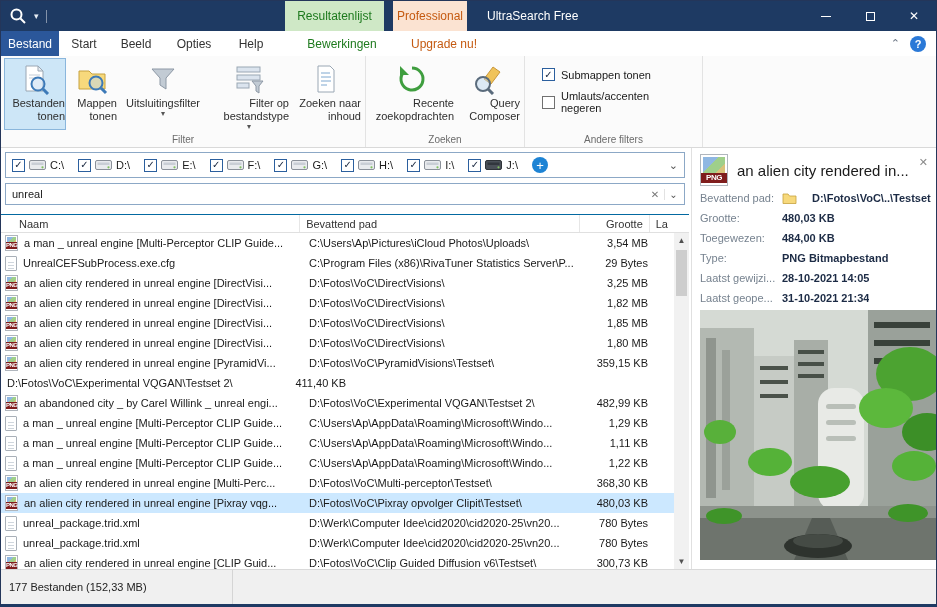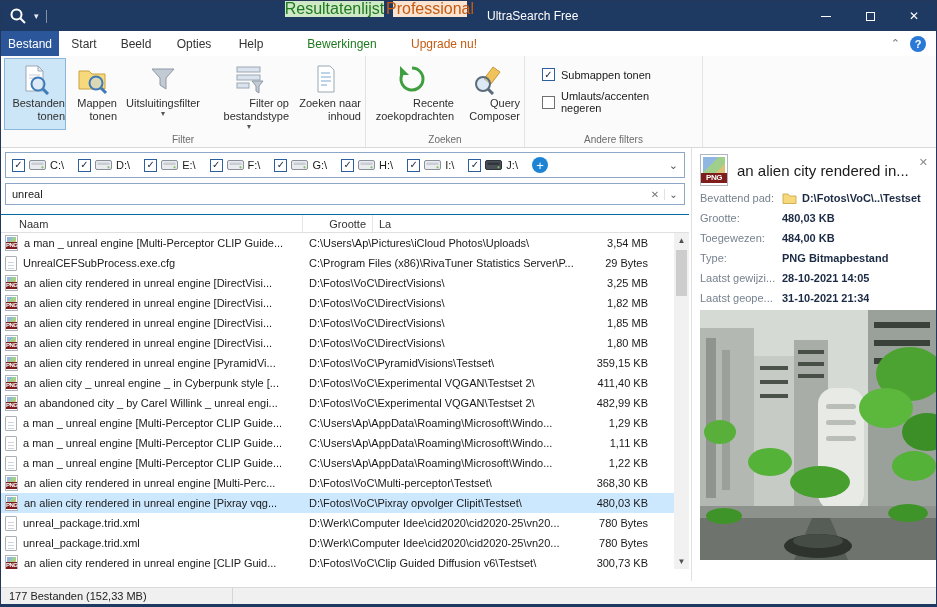--- a/index.html
+++ b/index.html
@@ -5,21 +5,21 @@
   *{box-sizing:border-box;margin:0;padding:0}
   html,body{background:#9a9a9a}
   .window{position:relative;width:937px;height:607px;background:#fff;overflow:hidden;
     font-family:"Liberation Sans",sans-serif;font-size:11px;color:#1a1a1a;
     border:1px solid #24365a;border-bottom:3px solid #1e3a63}
   
   .titlebar{position:relative;height:30px;background:#1e3a63;color:#fff}
   .qat{position:absolute;left:8px;top:0;height:30px;display:flex;align-items:center;gap:7px}
   .qat .sep{width:1px;height:13px;background:rgba(255,255,255,.45)}
   .qat .caret{font-size:9px;color:#e8edf5}
-  .ctx{position:absolute;top:0;height:16px;display:flex;align-items:center;justify-content:center;font-size:16px;cursor:default}
+  .ctx{position:absolute;top:0;height:30px;display:flex;align-items:center;justify-content:center;font-size:12px;cursor:default}
   .ctx.green{left:284px;width:99px;background:#cfe8c6;color:#1e7a1e}
   .ctx.orange{left:392px;width:74px;background:#fbe3d2;color:#c55a11}
   .tb-title{position:absolute;left:486px;top:0;height:30px;line-height:30px;font-size:12px;color:#fff;white-space:nowrap}
   .win-controls{position:absolute;right:0;top:0;height:30px;display:flex}
   .win-btn{width:44px;height:30px;display:flex;align-items:center;justify-content:center;color:#fff;font-size:12px}
   .glyph-min{width:10px;height:1px;background:#fff}
   .glyph-max{width:9px;height:9px;border:1px solid #fff}
   
   .menubar{position:relative;height:25px;background:#fff;display:flex;align-items:stretch}
   .menu-file{width:58px;background:#2b579a;color:#fff;display:flex;align-items:center;justify-content:center;font-size:12px}
@@ -94,24 +94,24 @@
   .pv-head{position:absolute;left:8px;top:5px;right:26px;height:34px;display:flex;align-items:center;gap:9px;overflow:hidden}
   .pv-bigicon{width:28px;height:32px;background:#fff;border:1px solid #b0b6bd;position:relative;flex:none}
   .pv-bigicon::before{content:"";position:absolute;left:2px;right:2px;top:2px;height:16px;
     background:linear-gradient(135deg,#8fb7e2 0 40%,#9fcf8a 40% 75%,#d9c27a 75%)}
   .pv-bigicon .png-band{height:10px;font-size:8px;line-height:10px;bottom:2px}
   .pv-title{font-size:15px;color:#1a1a1a;white-space:nowrap;overflow:hidden}
   .pv-close{position:absolute;right:8px;top:8px;color:#8a8a8a;font-size:11px}
   .pv-fields{position:absolute;left:8px;top:40px;right:4px}
   .pv-row{display:flex;height:20px;align-items:center}
   .pv-label{width:82px;color:#76828f;flex:none;white-space:nowrap;overflow:hidden}
-  .pv-value{font-weight:bold;color:#1c2b45;display:flex;align-items:flex-end;gap:5px;white-space:nowrap;overflow:hidden}
+  .pv-value{font-weight:bold;color:#1c2b45;display:flex;align-items:flex-end;gap:15px;white-space:nowrap;overflow:hidden}
   .pv-img{position:absolute;left:8px;top:162px;width:238px;height:250px;overflow:hidden;background:#d5dad4}
   
-  .statusbar{position:absolute;left:0;right:0;bottom:0;height:17px;background:#f0f0f0;border-top:1px solid #d9d9d9;display:flex;align-items:center}
+  .statusbar{position:absolute;left:0;right:0;bottom:0;height:35px;background:#f0f0f0;border-top:1px solid #d9d9d9;display:flex;align-items:center}
   .status-panel{width:232px;height:100%;display:flex;align-items:center;padding-left:8px;border-right:1px solid #d5d5d5;color:#222}
 </style>
 </head>
 <body>
 
 <div class="window">
 
   <div class="titlebar">
     <div class="qat">
       <svg width="18" height="18" viewBox="0 0 18 18">
@@ -335,20 +335,21 @@
 
       <div class="searchbar">
         <input class="search-text" value="unreal" style="">
         <span class="sbtn">✕</span>
         <span class="sbtn chev">⌄</span>
       </div>
 
       <div class="tablewrap">
         <div class="thead">
           <div class="th naam">Naam</div>
+          <div class="th pad">Bevattend pad</div>
           <div class="th grootte">Grootte</div>
           <div class="th la">La</div>
         </div>
         <div class="tbody">
             <div class="trow">
               <span class="cell cname">
                 <span class="ficon png">
                   <span class="png-band">PNG</span>
                 </span>
                 <span class="ntext">a man _ unreal engine [Multi-Perceptor CLIP Guide...</span>
@@ -415,26 +416,20 @@
                 <span class="ficon png">
                   <span class="png-band">PNG</span>
                 </span>
                 <span class="ntext">an alien city rendered in unreal engine [PyramidVi...</span>
               </span>
               <span class="cell cpath">D:\Fotos\VoC\PyramidVisions\Testset\</span>
               <span class="cell csize">359,15 KB</span>
               <span class="cell cla"></span>
             </div>
             <div class="trow">
-              <span class="cell cname">
-                <span class="ficon png">
-                  <span class="png-band">PNG</span>
-                </span>
-                <span class="ntext">an alien city _ unreal engine _ in Cyberpunk style [...</span>
-              </span>
               <span class="cell cpath">D:\Fotos\VoC\Experimental VQGAN\Testset 2\</span>
               <span class="cell csize">411,40 KB</span>
               <span class="cell cla"></span>
             </div>
             <div class="trow">
               <span class="cell cname">
                 <span class="ficon png">
                   <span class="png-band">PNG</span>
                 </span>
                 <span class="ntext">an abandoned city _ by Carel Willink _ unreal engi...</span>

